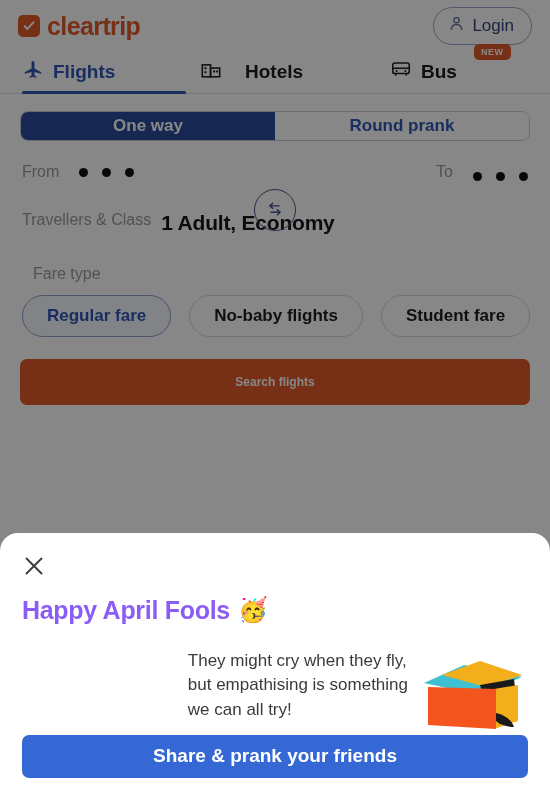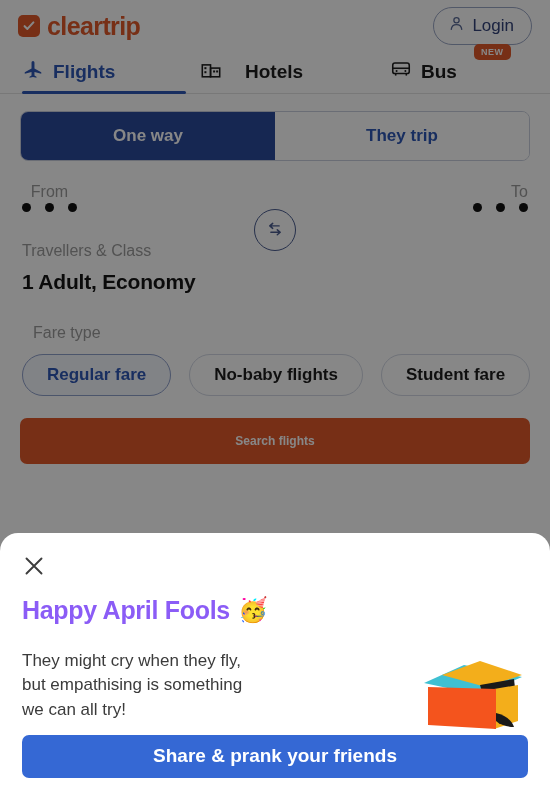--- a/index.html
+++ b/index.html
@@ -63,37 +63,37 @@
   .newbadge {
     position: absolute; top: -14px; left: 84px;
     background: #e0592a; color: #fff;
     font-size: 9px; font-weight: 700; letter-spacing: .5px;
     padding: 3px 7px; border-radius: 5px;
   }
   .divider-line { height: 1px; background: #e3e3e3; margin-top: -1px; }
 
   
   .trip-toggle {
-    margin: 17px 20px 0 20px; height: 50px;
+    margin: 17px 20px 0 20px; height: 30px;
     display: flex; border: 1px solid #c9cfdd; border-radius: 8px;
     overflow: hidden;
   }
   .trip-seg {
     flex: 1; display: flex; align-items: center; justify-content: center;
     font-size: 17px; font-weight: 700; color: #2f58b5;
     background: #fff;
   }
   .trip-seg.active { background: #2b4a9b; color: #ffffff; }
 
   
   .fromto {
     display: flex; align-items: flex-start; justify-content: space-between;
     padding: 22px 22px 0 22px; position: relative;
   }
-  .ft-col { display: flex; flex-direction: column; gap: 2px; text-align: center; }
+  .ft-col { display: flex; flex-direction: row; gap: 20px; }
   .ft-col.right { align-items: flex-end; }
   .ft-label { font-size: 16px; color: #9b9b9b; font-weight: 400; }
   .dots { display: flex; gap: 14px; align-items: center; }
   .dot { width: 9px; height: 9px; border-radius: 50%; background: #121212; }
   .swap-btn {
     position: absolute; left: 50%; top: 48px; transform: translateX(-50%);
     width: 42px; height: 42px; border-radius: 50%;
     border: 1.6px solid #4a5c8f;
     display: flex; align-items: center; justify-content: center;
     background: transparent;
@@ -104,21 +104,21 @@
     display: flex; justify-content: space-between; align-items: flex-start;
     padding: 34px 22px 0 22px;
   }
   .date-col { display: flex; flex-direction: column; gap: 10px; }
   .date-col.right { align-items: flex-end; }
   .sub-label { font-size: 16px; color: #9b9b9b; }
   .value-lg { font-size: 21px; font-weight: 700; color: #161616; letter-spacing: -0.2px; }
   .hint { font-size: 15px; color: #9b9b9b; }
 
   
-  .travellers { padding: 30px 22px 0 22px; display: flex; flex-direction: column; gap: 10px; }
+  .travellers { padding: 30px 22px 0 22px; display: flex; flex-direction: row; gap: 10px; }
 
   
   .fare-block { padding: 30px 0 0 0; }
   .fare-label { font-size: 16px; color: #9b9b9b; padding: 0 22px 12px 33px; }
   .chips { display: flex; gap: 18px; padding: 0 22px; }
   .chip {
     border: 1.3px solid #d3d8e4; border-radius: 22px;
     padding: 10px 24px; font-size: 17px; font-weight: 700;
     color: #1d1d1d; white-space: nowrap; background: #fff;
   }
@@ -149,21 +149,21 @@
   }
   .modal-title {
     margin-top: 14px;
     font-size: 25px; font-weight: 700; color: #8b5cf6;
     letter-spacing: -0.3px;
     display: flex; align-items: center; gap: 8px;
   }
   .modal-emoji { font-size: 24px; line-height: 1; }
   .modal-body {
     margin-top: 24px; display: flex; align-items: flex-start;
-    justify-content: space-between; gap: 10px;
+    justify-content: flex-end; gap: 10px;
   }
   .modal-text {
     font-size: 17px; line-height: 1.45; color: #3b3b3b;
     max-width: 290px; white-space: pre-line;
   }
   .box-art { width: 110px; height: 80px; flex: none; margin-top: 6px; }
   .modal-cta {
     margin-top: auto; margin-bottom: 22px;
     height: 48px; border-radius: 7px;
     background: #3568d4; color: #ffffff;
@@ -237,21 +237,21 @@
         </svg>
       </span>
       <span>Bus</span>
       <span class="newbadge">NEW</span>
     </div>
   </div>
   <div class="divider-line"></div>
 
   <div class="trip-toggle">
     <div class="trip-seg active">One way</div>
-    <div class="trip-seg">They trip</div>
+    <div class="trip-seg">Round prank</div>
   </div>
 
   <div class="fromto">
     <div class="ft-col">
       <span class="ft-label">From</span>
       <span class="dots">
         <i class="dot"></i>
           <i class="dot"></i>
           <i class="dot"></i>
       </span>

